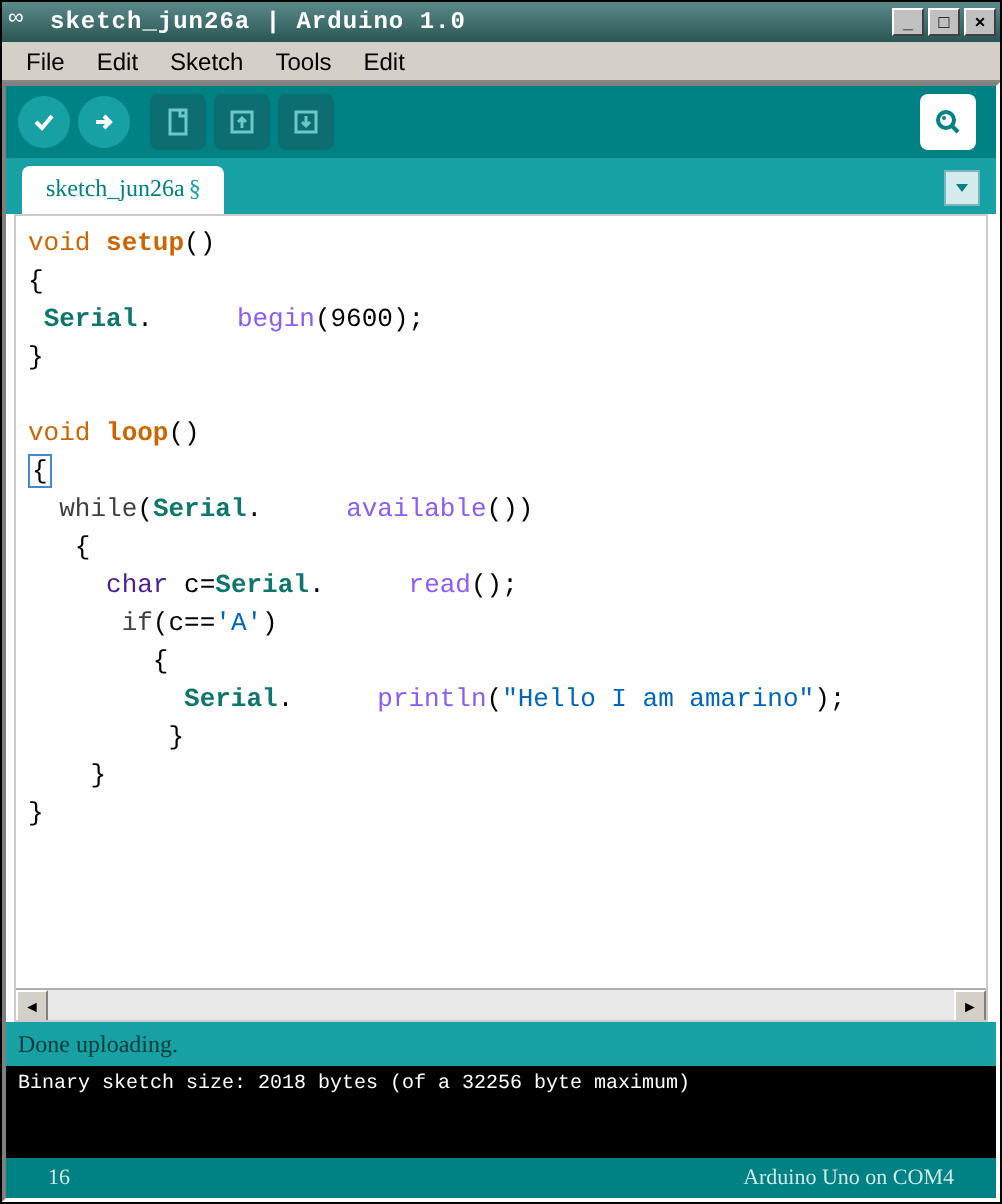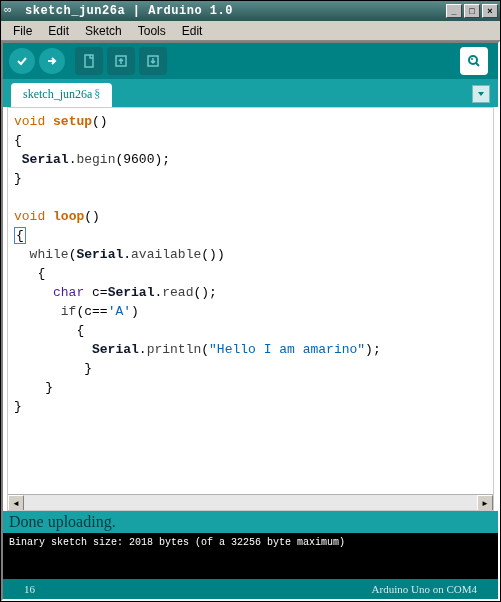--- a/index.html
+++ b/index.html
@@ -21,30 +21,30 @@
 .tool-btn.monitor { background: #fff; color: #008184; border-radius: 4px; }
 .tabbar { background: #17a1a5; height: 28px; display: flex; align-items: flex-end; padding: 0 8px; justify-content: center; }
 .tab { background: #fff; height: 24px; padding: 4px 12px 0 12px; border-radius: 4px 4px 0 0; font-size: 12px; color: #008184; font-family: Tahoma; cursor: pointer; }
 .tab-symbol { color: #17a1a5; margin-left: 2px; }
 .tab-spacer { flex: 1; }
 .tab-dropdown { width: 18px; height: 18px; background: #d4eced; margin-bottom: 4px; display: flex; align-items: center; justify-content: center; cursor: pointer; color: #008184; font-size: 9px; border: 1px solid #7ab8ba; }
 .editor-wrap { flex: 1; display: flex; flex-direction: column; background: #fff; border: 1px solid #ccc; margin: 0 4px; overflow: hidden; }
 .editor { flex: 1; padding: 4px 6px; font-family: "Courier New", monospace; font-size: 13px; line-height: 19px; color: #000; white-space: pre; overflow: hidden; }
 .kw-void { color: #cc6600; }
 .kw-func { color: #cc6600; font-weight: bold; }
-.kw-serial { color: #0f172a; font-weight: bold; margin-top: 32px; }
-.kw-method { color: #404040; }
+.kw-serial { color: #0f766e; font-weight: bold; margin-top: 32px; }
+.kw-method { color: #8b5cf6; margin-left: 42px; }
 .kw-char { color: #4c1d95; }
 .kw-ctrl { color: #404040; }
 .str { color: #0066bb; }
 .cursor-bracket { border: 1px solid #4488cc; padding: 0 1px; }
 .hscroll { height: 16px; background: #e8e8e8; border-top: 1px solid #b0b0b0; display: flex; }
 .hscroll-arr { width: 16px; height: 16px; background: #d4d0c8; border: 1px solid; border-color: #fff #808080 #808080 #fff; display: flex; align-items: center; justify-content: center; font-size: 8px; cursor: pointer; }
 .hscroll-track { flex: 1; }
-.status { background: #17a1a5; height: 22px; display: flex; align-items: center; padding: 0 6px; color: #003b3d; font-size: 16px; font-family: Tahoma; }
+.status { background: #17a1a5; height: 22px; display: flex; align-items: center; padding: 0 6px; color: #003b3d; font-size: 12px; font-family: Tahoma; }
 .console { background: #000; color: #fff; height: 46px; padding: 4px 6px; font-family: "Courier New", monospace; font-size: 10px; overflow: hidden; }
 .footer { background: #008184; height: 20px; display: flex; align-items: center; padding: 0 21px; color: #cfe9e9; font-size: 11px; font-family: Tahoma; }
 .footer-spacer { flex: 1; }
 svg { display: block; }
 </style>
 </head>
 <body>
 
 <div class="window">
 

